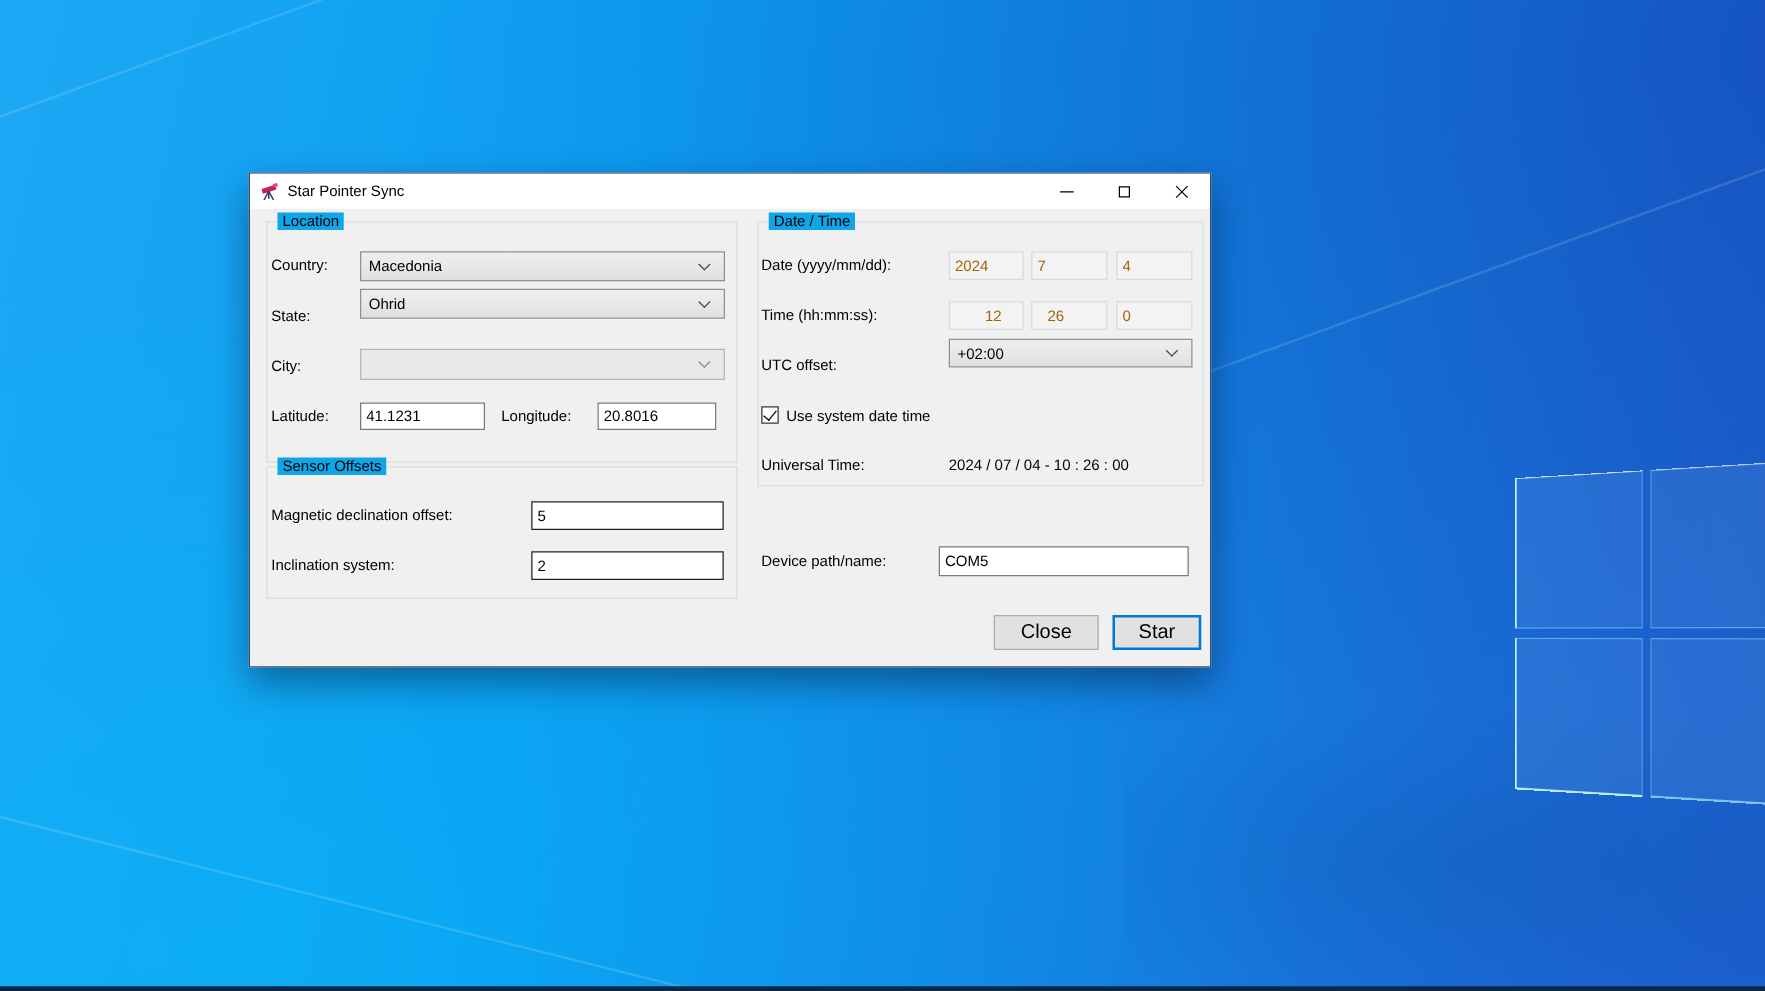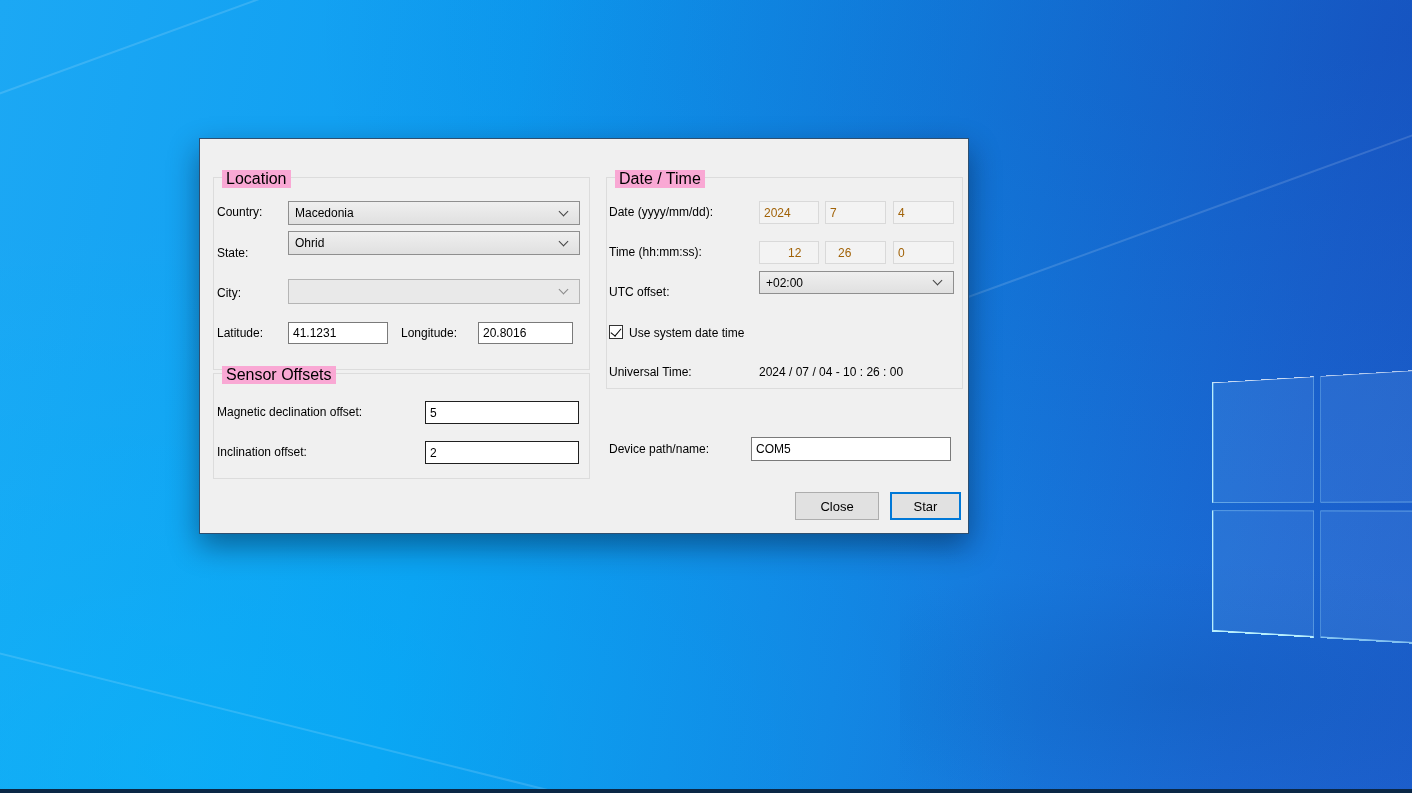--- a/index.html
+++ b/index.html
@@ -43,21 +43,21 @@
   .glyph-min { width:11px; height:1px; background:#000; }
   .glyph-max { width:9px; height:9px; border:1px solid #000; }
   .glyph-close { position:relative; width:11px; height:11px; }
   .glyph-close::before, .glyph-close::after { content:""; position:absolute; left:-1px; top:5px;
     width:13px; height:1px; background:#000; }
   .glyph-close::before { transform:rotate(45deg); }
   .glyph-close::after  { transform:rotate(-45deg); }
 
   
   .group { position:absolute; border:1px solid #dcdcdc; }
-  .legend { position:absolute; top:-8px; left:8px; background:#f9a8d4; padding:0 4px; font-size:16px; }
+  .legend { position:absolute; top:-8px; left:8px; background:#0ea5e9; padding:0 4px; font-size:12px; }
 
   .lbl { position:absolute; font-size:12px; white-space:nowrap; }
 
   
   .combo { position:absolute; background:linear-gradient(#efefef,#e0e0e0); border:1px solid #8f8f8f;
     display:flex; align-items:center; padding-left:6px; }
   .combo-text { flex:1; font-size:12px; }
   .combo-chevron { width:7px; height:7px; border-right:1.3px solid #444; border-bottom:1.3px solid #444;
     transform:rotate(45deg); margin-right:12px; margin-top:-4px; }
   .combo.disabled { background:#e9e9e9; border-color:#b5b5b5; }
@@ -65,21 +65,21 @@
 
   .tbox { position:absolute; background:#fff; border:1px solid #7a7a7a; font-family:"Liberation Sans",sans-serif;
     font-size:12px; padding:0 4px; color:#000; outline:none; }
   .tbox.dark { border:1px solid #1f1f1f; }
   .tbox.disabled { background:#f3f3f3; border:1px solid #d9d9d9; color:#a16207; }
 
   .checkbox { position:absolute; width:14px; height:14px; background:#fff; border:1px solid #333; }
   .checkbox::after { content:""; position:absolute; left:3px; top:0px; width:5px; height:9px;
     border-right:1.6px solid #000; border-bottom:1.6px solid #000; transform:rotate(40deg); }
 
-  .btn { position:absolute; background:#e1e1e1; border:1px solid #adadad; font-size:13px;
+  .btn { position:absolute; background:#e1e1e1; border:1px solid #adadad; font-size:16px;
     display:flex; align-items:center; justify-content:center; font-family:"Liberation Sans",sans-serif; }
   .btn.default { border:2px solid #0078d7; }
 
   .value-text { position:absolute; font-size:12px; white-space:nowrap; }
 </style>
 </head>
 <body>
 
 <div class="beam beam1"></div>
 <div class="beam beam2"></div>
@@ -88,20 +88,41 @@
 <div class="win-logo">
   <div class="win-pane tl"></div>
   <div class="win-pane tr"></div>
   <div class="win-pane bl"></div>
   <div class="win-pane br"></div>
 </div>
 <div class="bottom-strip"></div>
 
 <div class="window">
 
+  <div class="titlebar">
+    <svg class="app-icon" viewBox="0 0 16 16">
+      <rect x="1.5" y="4.5" width="11.5" height="4" rx="0.8" fill="#c6254f" transform="rotate(-18 7 6.5)"></rect>
+      <rect x="10.5" y="1.8" width="3.6" height="3" rx="0.6" fill="#e8487a" transform="rotate(-18 12 3.3)"></rect>
+      <line x1="7" y1="8" x2="3.2" y2="15" stroke="#27346b" stroke-width="1.2"></line>
+      <line x1="7" y1="8" x2="10.8" y2="15" stroke="#27346b" stroke-width="1.2"></line>
+      <line x1="7" y1="8" x2="7" y2="14" stroke="#27346b" stroke-width="1.2"></line>
+    </svg>
+    <span class="title-text">Star Pointer Sync</span>
+    <div class="caption-btns">
+      <div class="cap-btn">
+          <div class="glyph-min"></div>
+        </div>
+      <div class="cap-btn">
+          <div class="glyph-max"></div>
+        </div>
+      <div class="cap-btn">
+          <div class="glyph-close"></div>
+        </div>
+    </div>
+  </div>
 
   <div class="group" style="left:13px; top:38px; width:377px; height:193px;">
     <span class="legend">Location</span>
   </div>
   <span class="lbl" style="left:17px; top:66px;">Country:</span>
   <div class="combo" style="left:88px; top:62px; width:292px; height:24px;">
     <span class="combo-text">Macedonia</span>
     <span class="combo-chevron"></span>
   </div>
   <span class="lbl" style="left:17px; top:107px;">State:</span>
@@ -117,21 +138,21 @@
   <span class="lbl" style="left:17px; top:187px;">Latitude:</span>
   <input class="tbox" style="left: 88px; top: 183px; width: 100px; height: 22px;" value="41.1231">
   <span class="lbl" style="left:201px; top:187px;">Longitude:</span>
   <input class="tbox" style="left: 278px; top: 183px; width: 95px; height: 22px;" value="20.8016">
 
   <div class="group" style="left:13px; top:234px; width:377px; height:106px;">
     <span class="legend">Sensor Offsets</span>
   </div>
   <span class="lbl" style="left:17px; top:266px;">Magnetic declination offset:</span>
   <input class="tbox dark" style="left: 225px; top: 262px; width: 154px; height: 23px;" value="5">
-  <span class="lbl" style="left:17px; top:306px;">Inclination offset:</span>
+  <span class="lbl" style="left:17px; top:306px;">Inclination system:</span>
   <input class="tbox dark" style="left: 225px; top: 302px; width: 154px; height: 23px;" value="2">
 
   <div class="group" style="left:406px; top:38px; width:357px; height:212px;">
     <span class="legend">Date / Time</span>
   </div>
   <span class="lbl" style="left:409px; top:66px;">Date (yyyy/mm/dd):</span>
   <input class="tbox disabled" style="left: 559px; top: 62px; width: 60px; height: 23px;" disabled="" value="2024">
   <input class="tbox disabled" style="left: 625px; top: 62px; width: 61px; height: 23px;" disabled="" value="7">
   <input class="tbox disabled" style="left: 693px; top: 62px; width: 61px; height: 23px;" disabled="" value="4">
   <span class="lbl" style="left:409px; top:106px;">Time (hh:mm:ss):</span>

